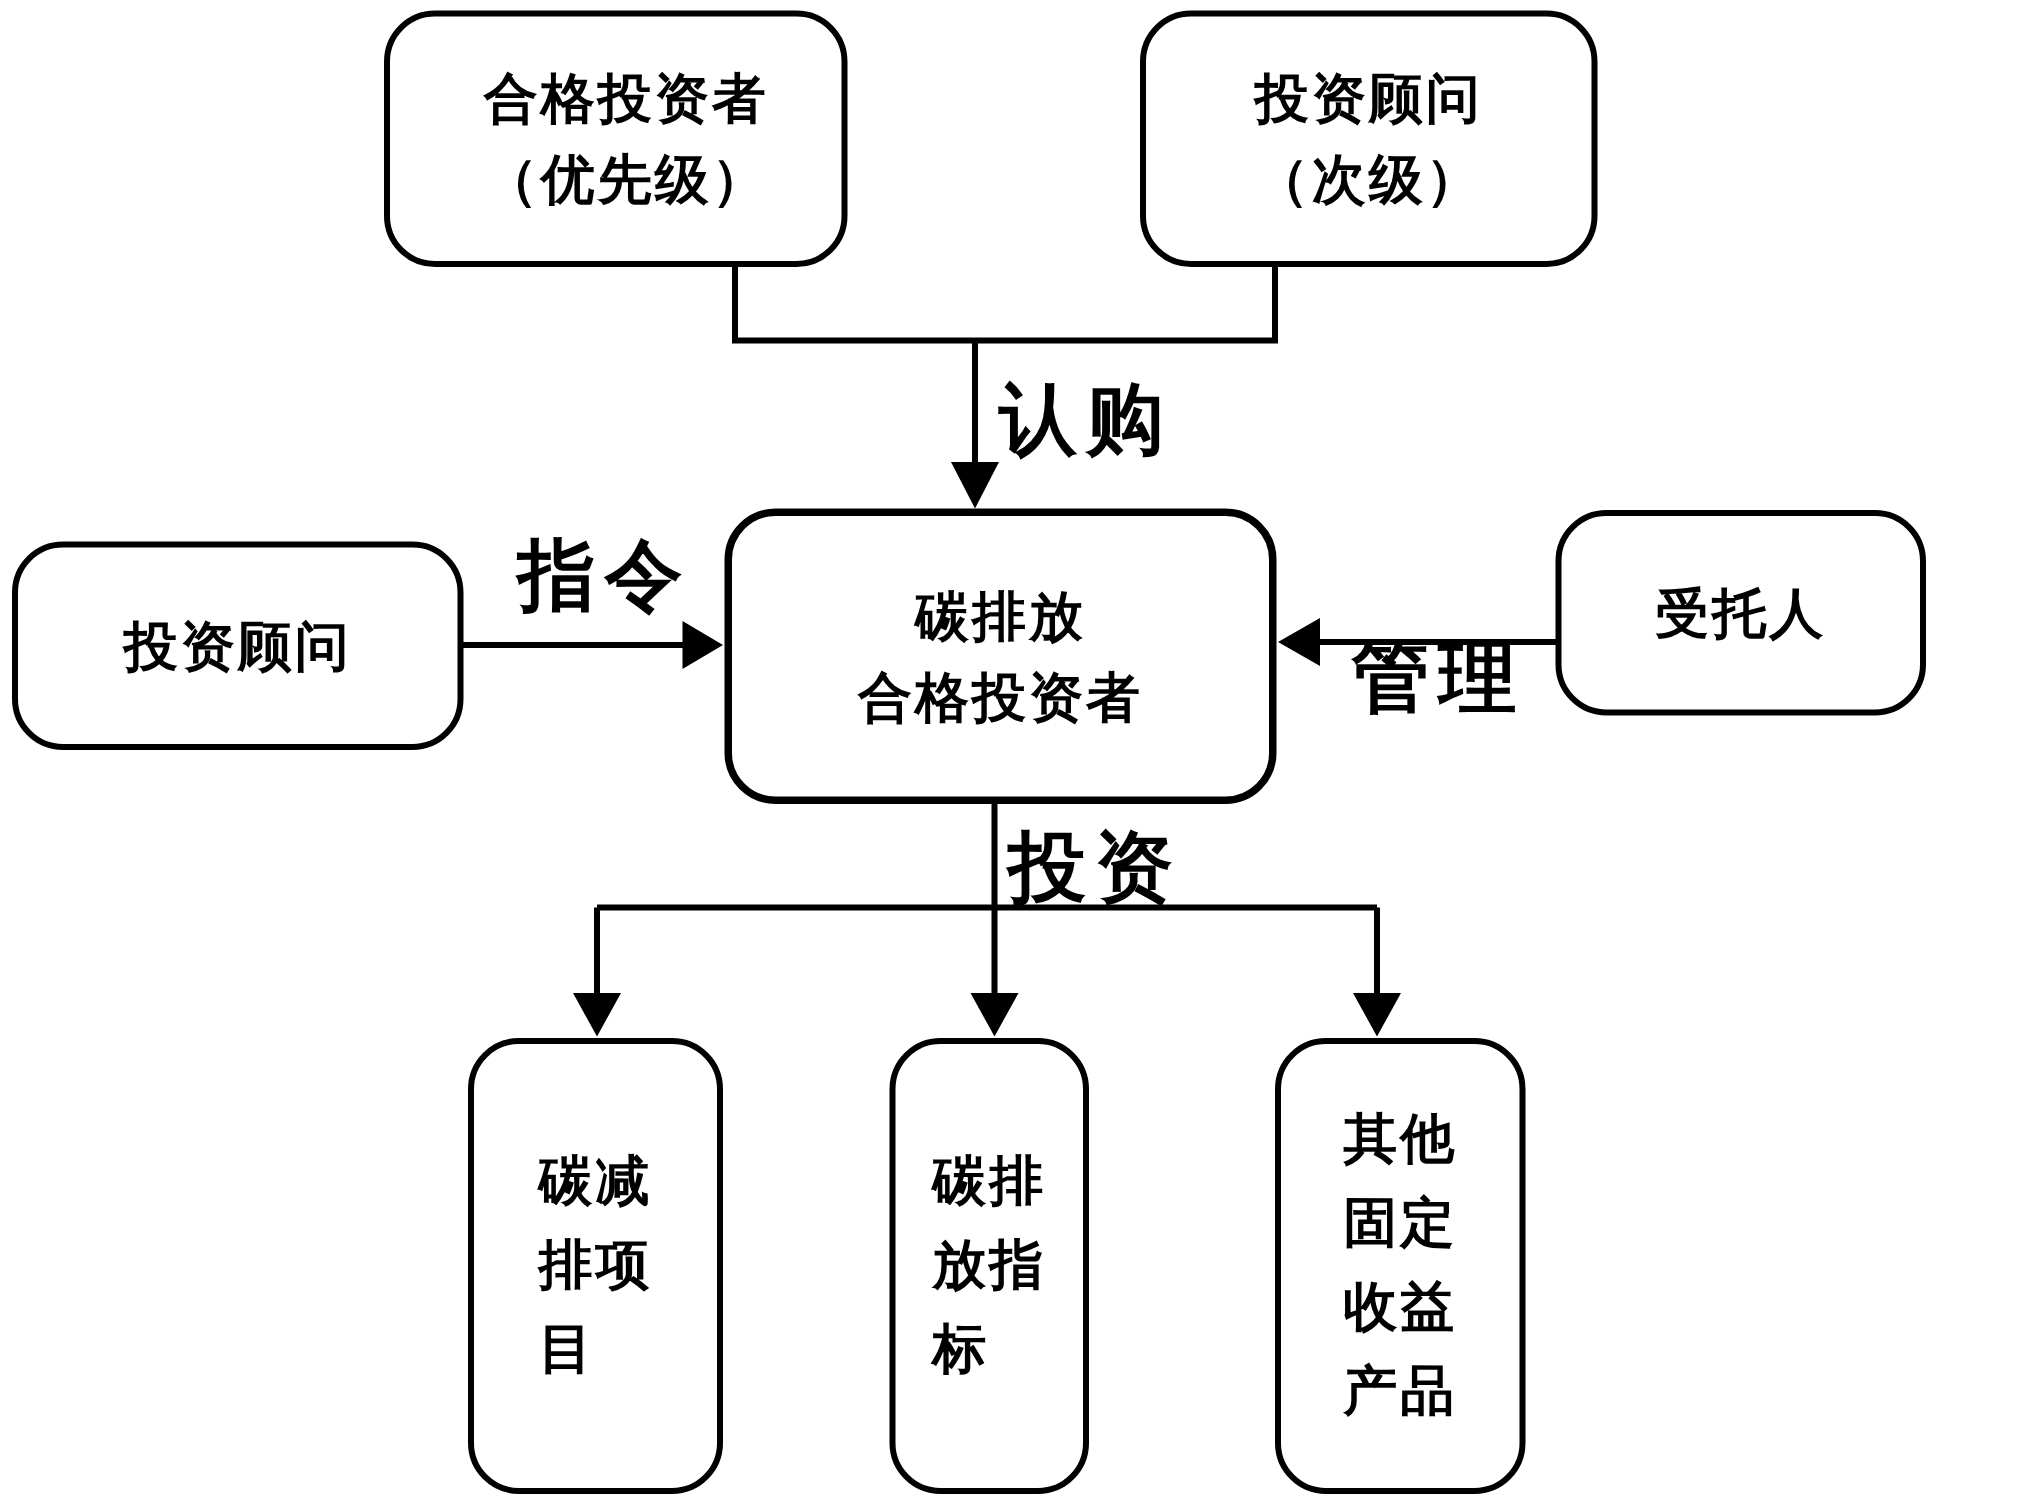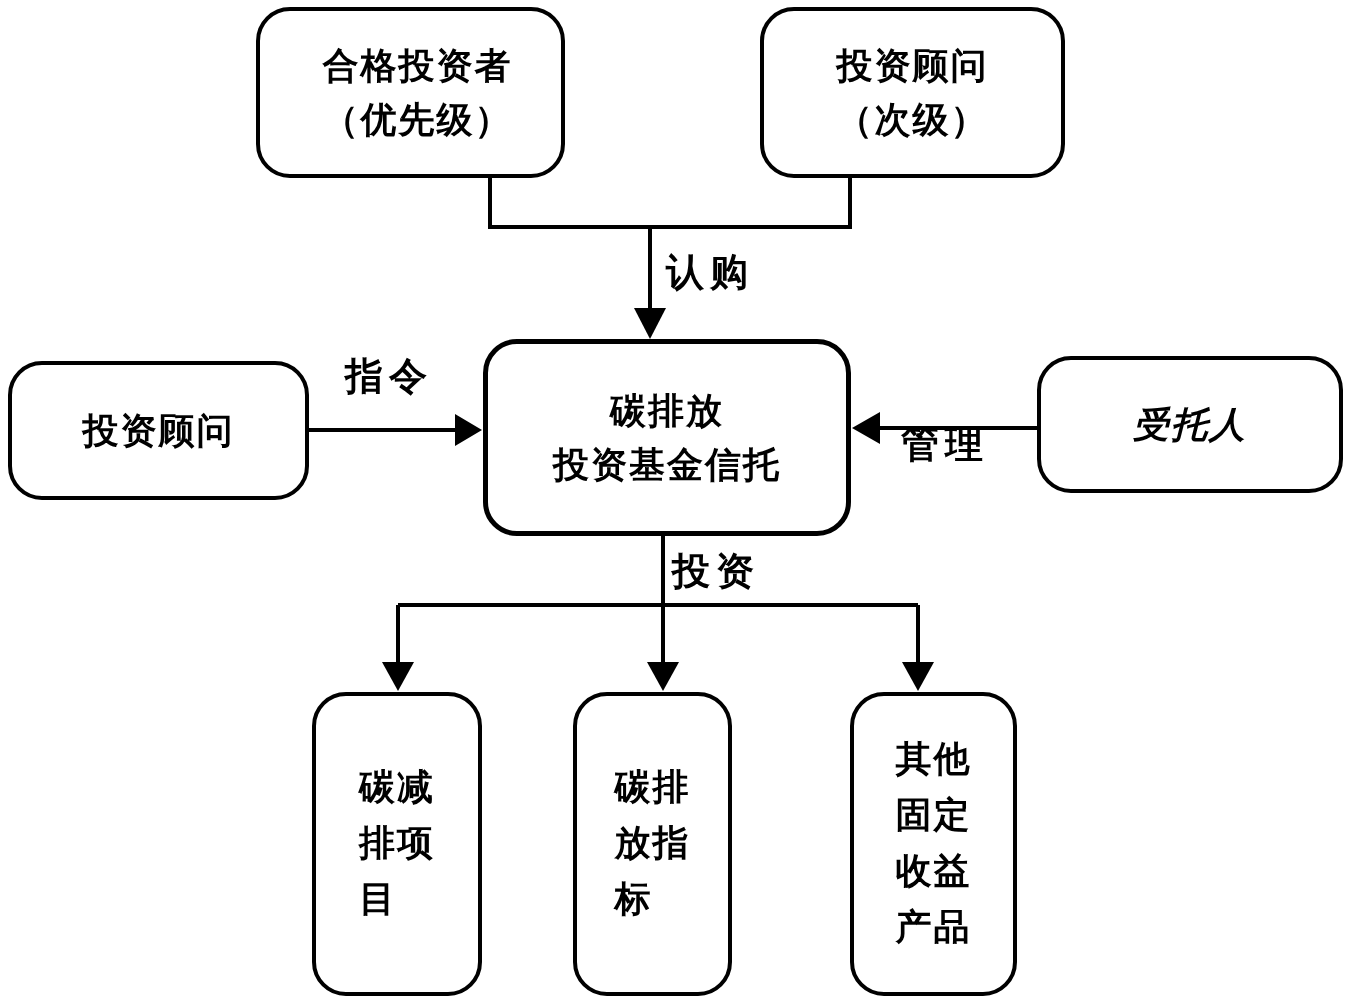--- a/index.html
+++ b/index.html
@@ -42,28 +42,28 @@
     text-align: center;
   }
   .node.narrow .lbl {
     text-align: left;
     line-height: 1.55;
   }
   .n-qualified   { left: 256px; top: 7px;   width: 309px; height: 171px; padding-left: 14px; }
   .n-advisor2    { left: 760px; top: 7px;   width: 305px; height: 171px; }
   .n-trust       { left: 483px; top: 339px; width: 368px; height: 197px; border-width: 5px; }
   .n-advisor     { left: 8px;   top: 361px; width: 301px; height: 139px; }
-  .n-trustee     { left: 1037px;top: 356px; width: 306px; height: 137px; font-style: italic; }
+  .n-trustee     { left: 1037px;top: 340px; width: 247px; height: 137px; }
   .n-project     { left: 312px; top: 692px; width: 170px; height: 304px; }
-  .n-quota       { left: 573px; top: 692px; width: 159px; height: 304px; }
+  .n-quota       { left: 593px; top: 692px; width: 133px; height: 304px; }
   .n-fixed       { left: 850px; top: 692px; width: 167px; height: 304px; }
   .edge-label {
     position: absolute;
     font-weight: bold;
-    font-size: 38px;
+    font-size: 52px;
     line-height: 1.1;
     letter-spacing: 6px;
     white-space: nowrap;
   }
   .l-subscribe  { left: 666px; top: 252px; }
   .l-instruction{ left: 345px; top: 356px; }
   .l-management { left: 901px; top: 381px; margin-top: 43px; }
   .l-investment { left: 672px; top: 551px; }
 </style>
 </head>
@@ -101,21 +101,21 @@
     <span class="lbl">投资顾问
 （次级）</span>
   </div>
 
   <div class="node n-advisor">
     <span class="lbl">投资顾问</span>
   </div>
 
   <div class="node n-trust">
     <span class="lbl">碳排放
-投资基金信托</span>
+合格投资者</span>
   </div>
 
   <div class="node n-trustee">
     <span class="lbl">受托人</span>
   </div>
 
   <div class="node narrow n-project">
     <span class="lbl">碳减
 排项
 目</span>

